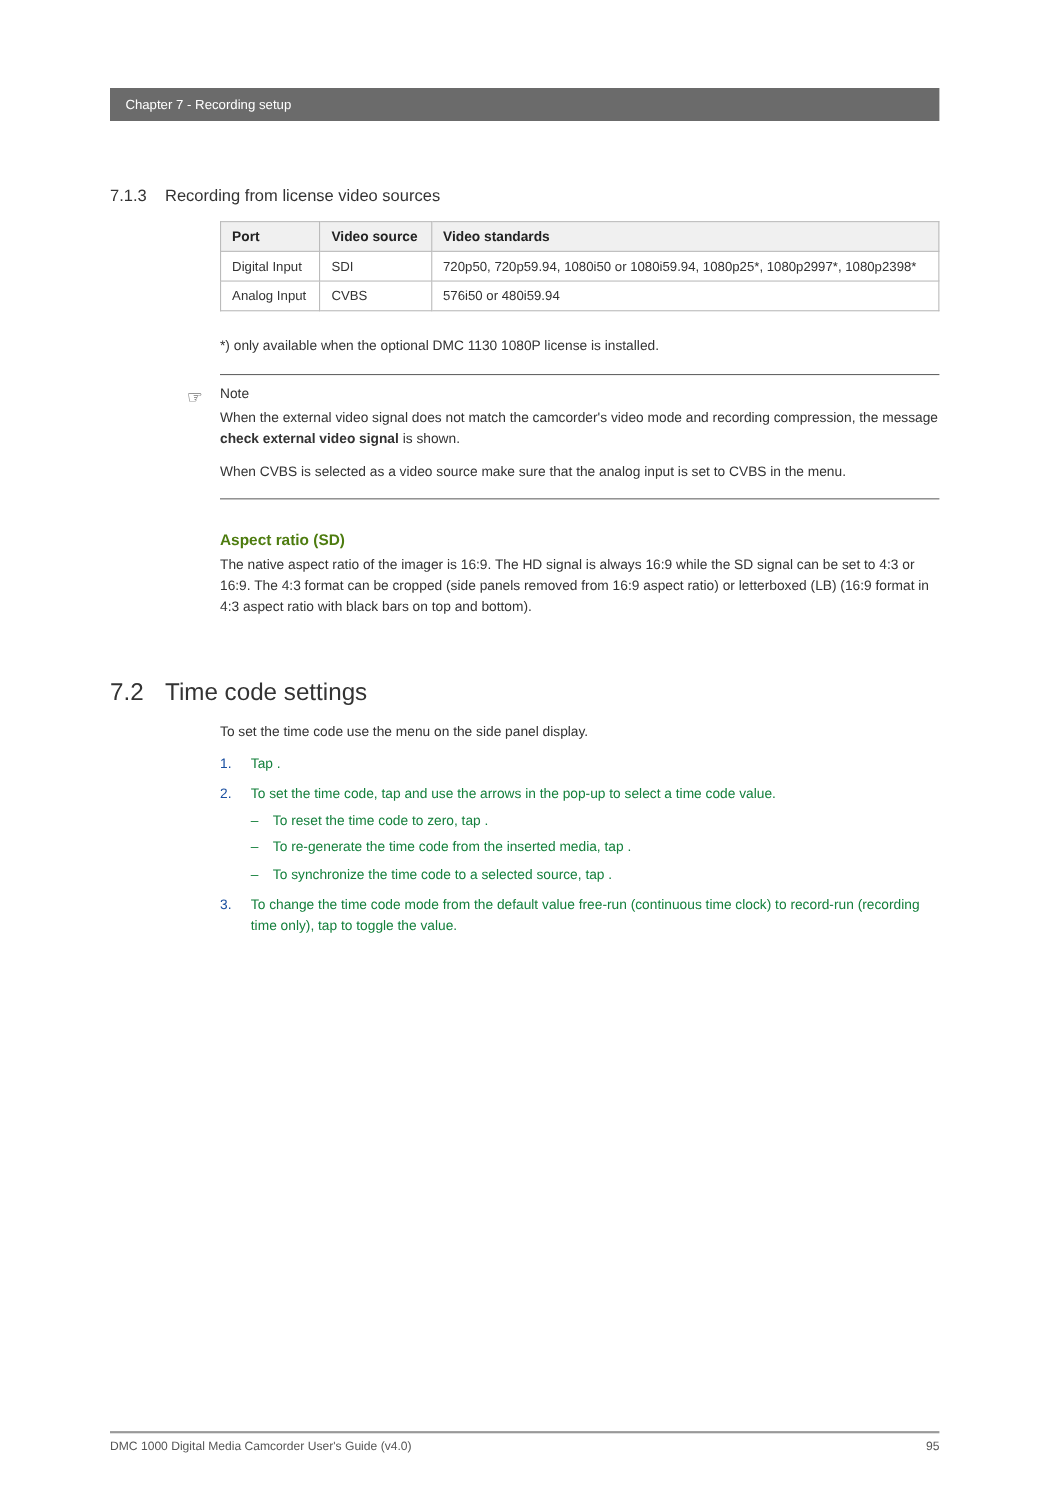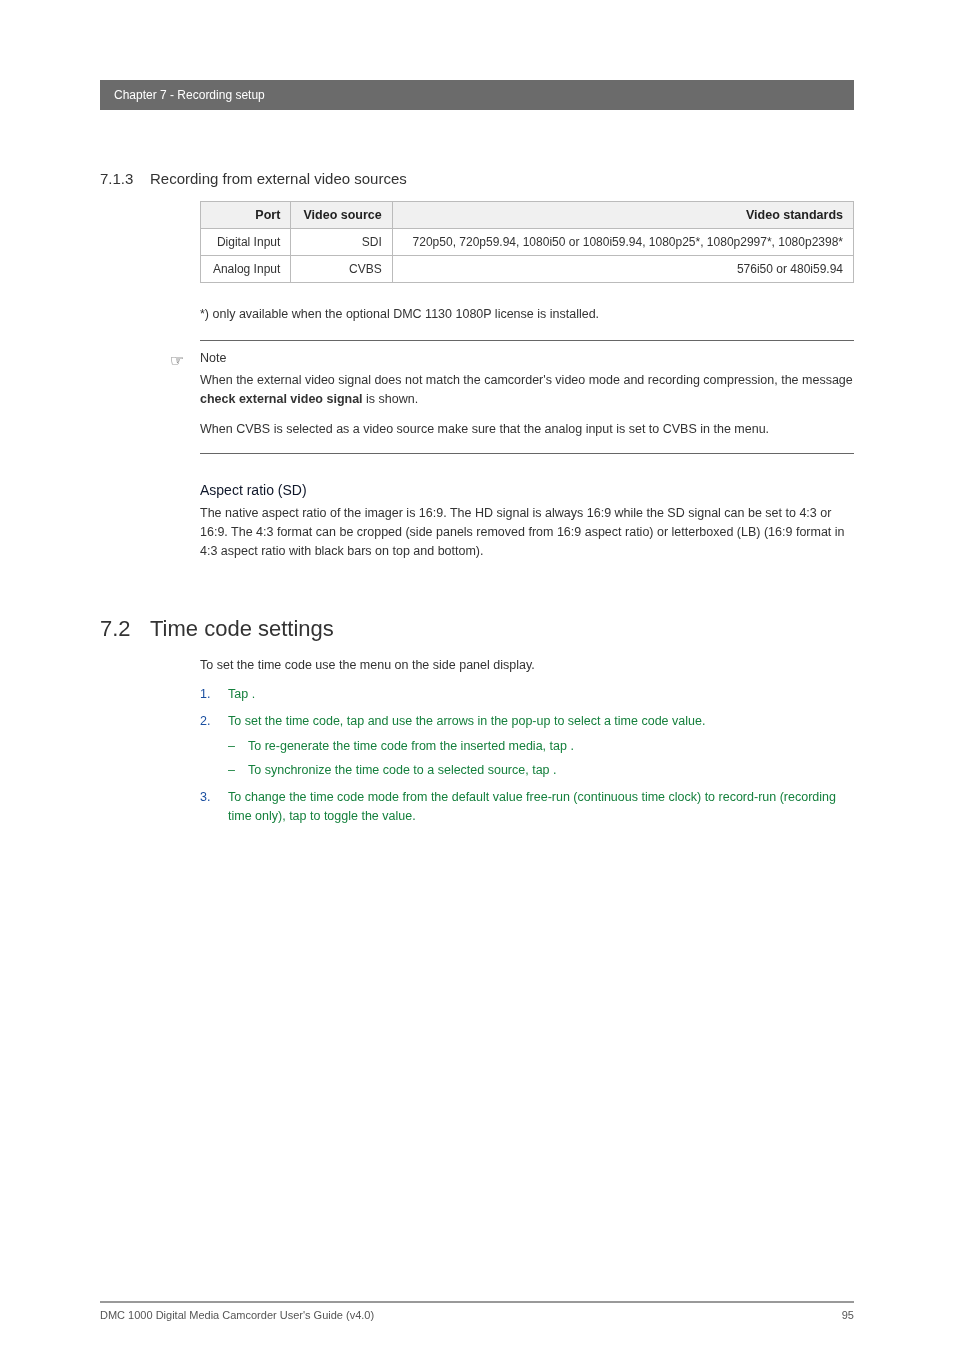--- a/index.html
+++ b/index.html
@@ -61,21 +61,21 @@
     }
     table.data {
       width: 100%;
       border-collapse: collapse;
       margin-bottom: 22px;
       font-size: 12px;
     }
     table.data th, table.data td {
       border: 1px solid #bbb;
       padding: 6px 10px;
-      text-align: right;
+      text-align: left;
       vertical-align: top;
     }
     table.data th {
       background: #f0f0f0;
       font-weight: bold;
       color: #222;
       font-size: 12.5px;
     }
     .note-block {
       border-top: 1px solid #666;
@@ -100,22 +100,22 @@
       font-size: 12.5px;
       line-height: 1.5;
       color: #333;
       margin-bottom: 12px;
     }
     .note-text:last-child {
       margin-bottom: 0;
     }
     .subheading {
       font-size: 14px;
-      font-weight: normal;
-      color: #0f172a;
+      font-weight: bold;
+      color: #4d7c0f;
       margin-bottom: 6px;
     }
     ol.steps {
       list-style: none;
       counter-reset: stepnum;
       font-size: 12.5px;
       line-height: 1.5;
       color: #15803d;
     }
     ol.steps > li {
@@ -166,21 +166,21 @@
 <body>
 
 <div class="page">
 
   <div class="header-bar">
     <span>Chapter 7 - Recording setup</span>
   </div>
 
   <div class="section-heading">
     <span class="section-num">7.1.3</span>
-    <span class="section-title">Recording from external video sources</span>
+    <span class="section-title">Recording from license video sources</span>
   </div>
 
   <div class="body-indent">
 
     <table class="data">
       <thead>
         <tr>
           <th>Port</th>
           <th>Video source</th>
           <th>Video standards</th>
@@ -230,20 +230,23 @@
     </p>
 
     <ol class="steps">
       <li>
         <span>Tap </span><span>.</span>
       </li>
       <li>
         <span>To set the time code, tap </span><span> and use the arrows in the pop-up to select a time code value.</span>
         <ul class="sub">
           <li>
+            <span>To reset the time code to zero, tap </span><span>.</span>
+          </li>
+          <li>
             <span>To re-generate the time code from the inserted media, tap </span><span>.</span>
           </li>
           <li>
             <span>To synchronize the time code to a selected source, tap </span><span>.</span>
           </li>
         </ul>
       </li>
       <li>
         <span>To change the time code mode from the default value free-run (continuous time clock) to record-run (recording time only), tap </span><span> to toggle the value.</span>
       </li>

